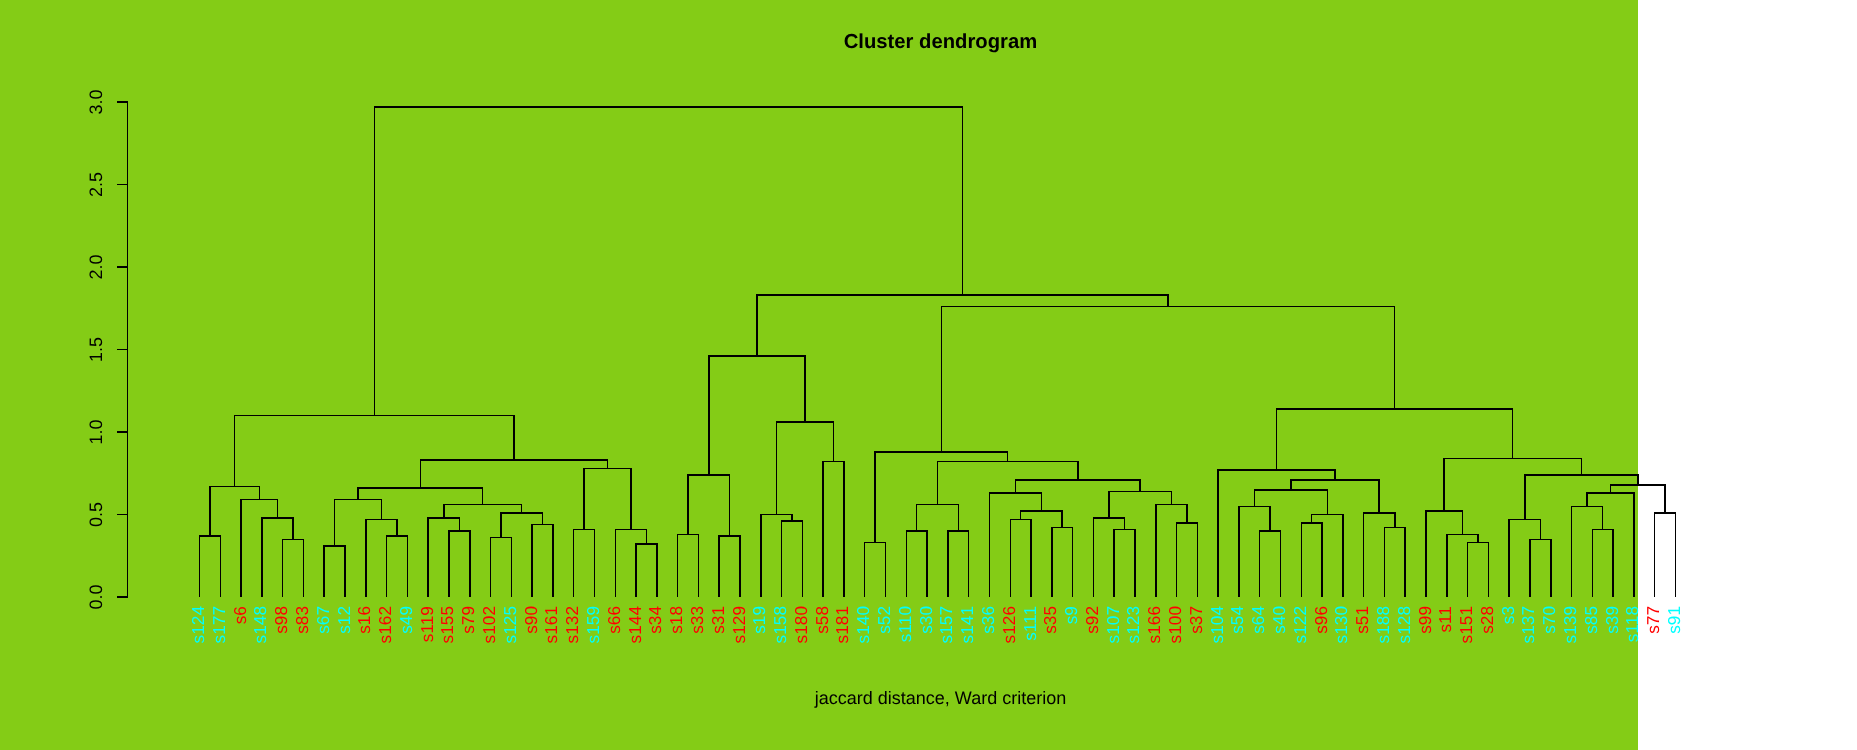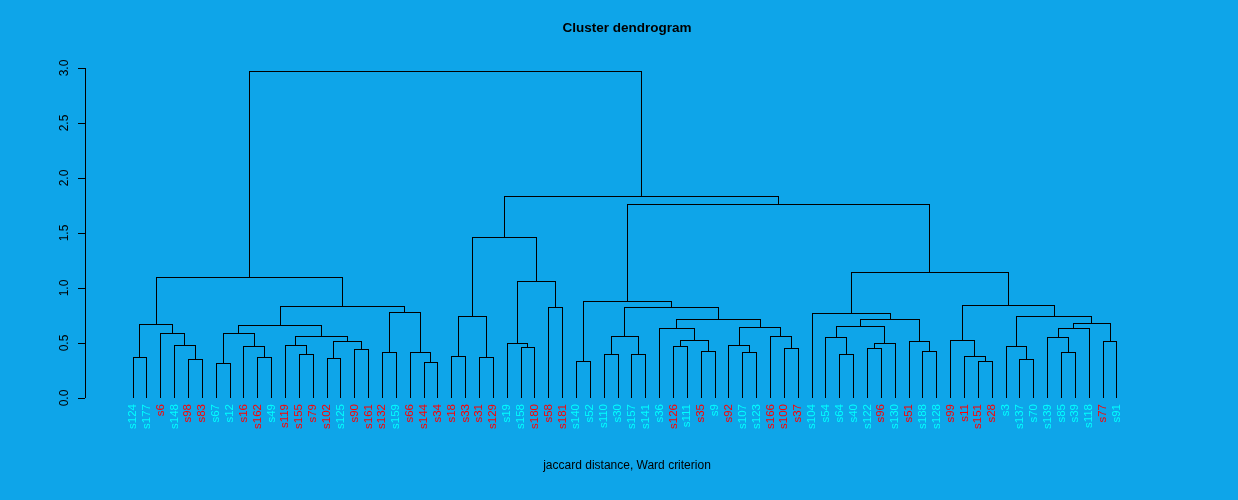--- a/index.html
+++ b/index.html
@@ -1,16 +1,16 @@
 <!DOCTYPE html>
 <html><head>
 <meta charset="utf-8">
 <style>
   html, body { margin: 0; padding: 0; background: #ffffff; }
-  .figure { position: relative; width: 1238px; height: 500px; background: #0ea5e9;
+  .figure { position: relative; width: 1092px; height: 500px; background: #84cc16;
             font-family: "Liberation Sans", sans-serif; }
   svg text { font-family: "Liberation Sans", sans-serif; }
   .chart-title { font-size: 13.5px; font-weight: bold; fill: #000000; }
   .chart-subtitle { font-size: 12px; fill: #000000; }
   .tick-label { font-size: 12px; fill: #000000; }
 </style>
 </head>
 <body>
 
 <div class="figure">

